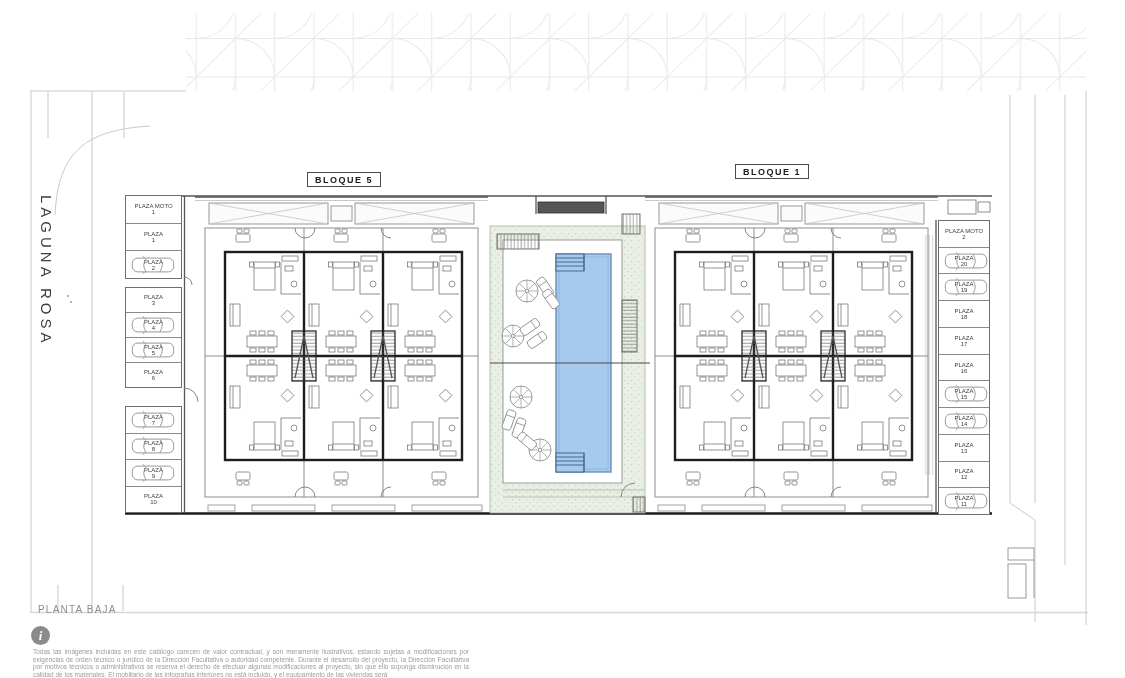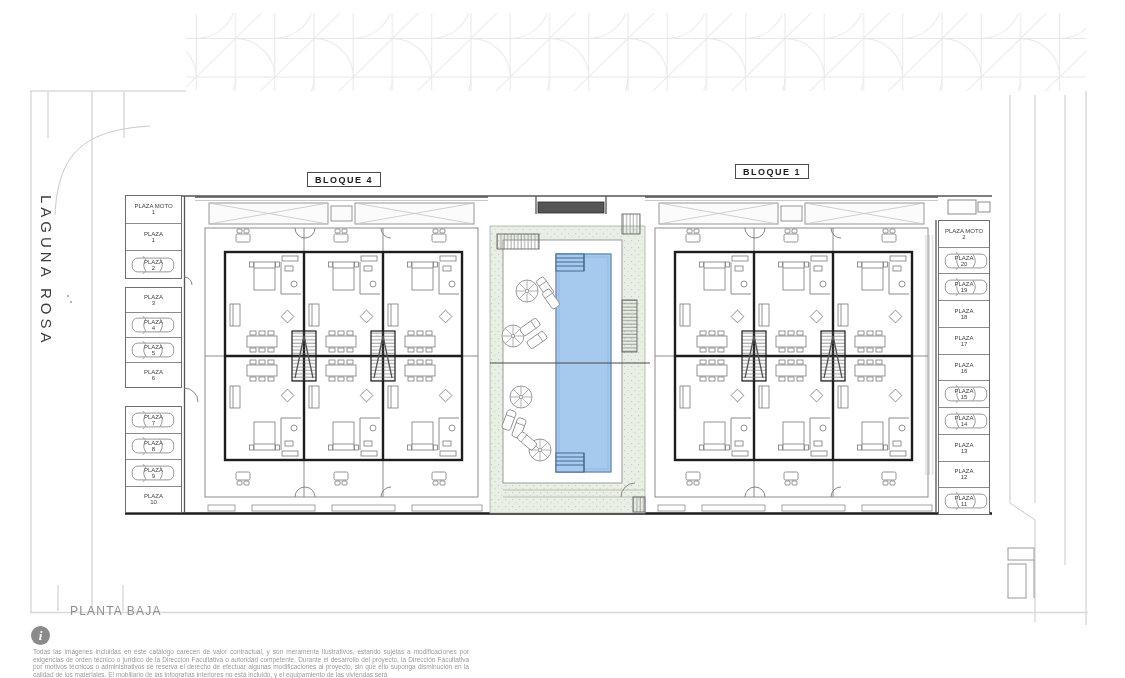--- a/index.html
+++ b/index.html
@@ -18,21 +18,21 @@
   .arc{fill:none;stroke:#7a7a7a;stroke-width:.9;}
 
   
   .street-label{position:absolute;left:-17px;top:249px;width:126px;height:18px;
     transform:rotate(90deg);text-align:center;font-size:15px;letter-spacing:4px;
     color:#3c3c3c;white-space:nowrap;}
   .bloque{position:absolute;background:#fff;border:1.2px solid #4a4a4a;color:#1a1a1a;
     font-size:9px;font-weight:bold;letter-spacing:1.5px;padding:2px 7px 1px;}
   .bloque-2{left:307px;top:172px;}
   .bloque-1{left:735px;top:164px;}
-  .floor-label{position:absolute;left:38px;top:604px;font-size:12px;letter-spacing:1.2px;color:#8f8f8f;margin-left:32px;}
+  .floor-label{position:absolute;left:38px;top:604px;font-size:10px;letter-spacing:1.2px;color:#8f8f8f;}
   .info-icon{position:absolute;left:31px;top:626px;width:19px;height:19px;border-radius:50%;
     background:#8b8b8b;color:#fff;display:flex;align-items:center;justify-content:center;
     font:italic bold 13px "Liberation Serif", serif;}
   .disclaimer{position:absolute;left:33px;top:648px;width:436px;font-size:6.5px;
     line-height:7.7px;color:#9b9b9b;text-align:justify;}
 
   
   .pcol{position:absolute;display:flex;flex-direction:column;}
   .pcol-left{left:125px;top:195px;width:57px;height:318px;}
   .pcol-right{left:938px;top:220px;width:52px;height:295px;}
@@ -299,21 +299,21 @@
   </g>
 
   <g fill="none" stroke="#9a9a9a" stroke-width="1">
     <rect x="1008" y="548" width="26" height="12"></rect>
     <rect x="1008" y="564" width="18" height="34"></rect>
     <line x1="1034" y1="560" x2="1034" y2="598"></line>
   </g>
 </svg>
 
 <div class="street-label">LAGUNA ROSA</div>
-<div class="bloque bloque-2">BLOQUE 4</div>
+<div class="bloque bloque-2">BLOQUE 5</div>
 <div class="bloque bloque-1">BLOQUE 1</div>
 
 <div class="pcol pcol-left">
   <div class="pgroup g1">
         <div class="stall">
           <div class="stall-label">
             <div>PLAZA MOTO</div>
             <div>1</div>
           </div>
         </div>

